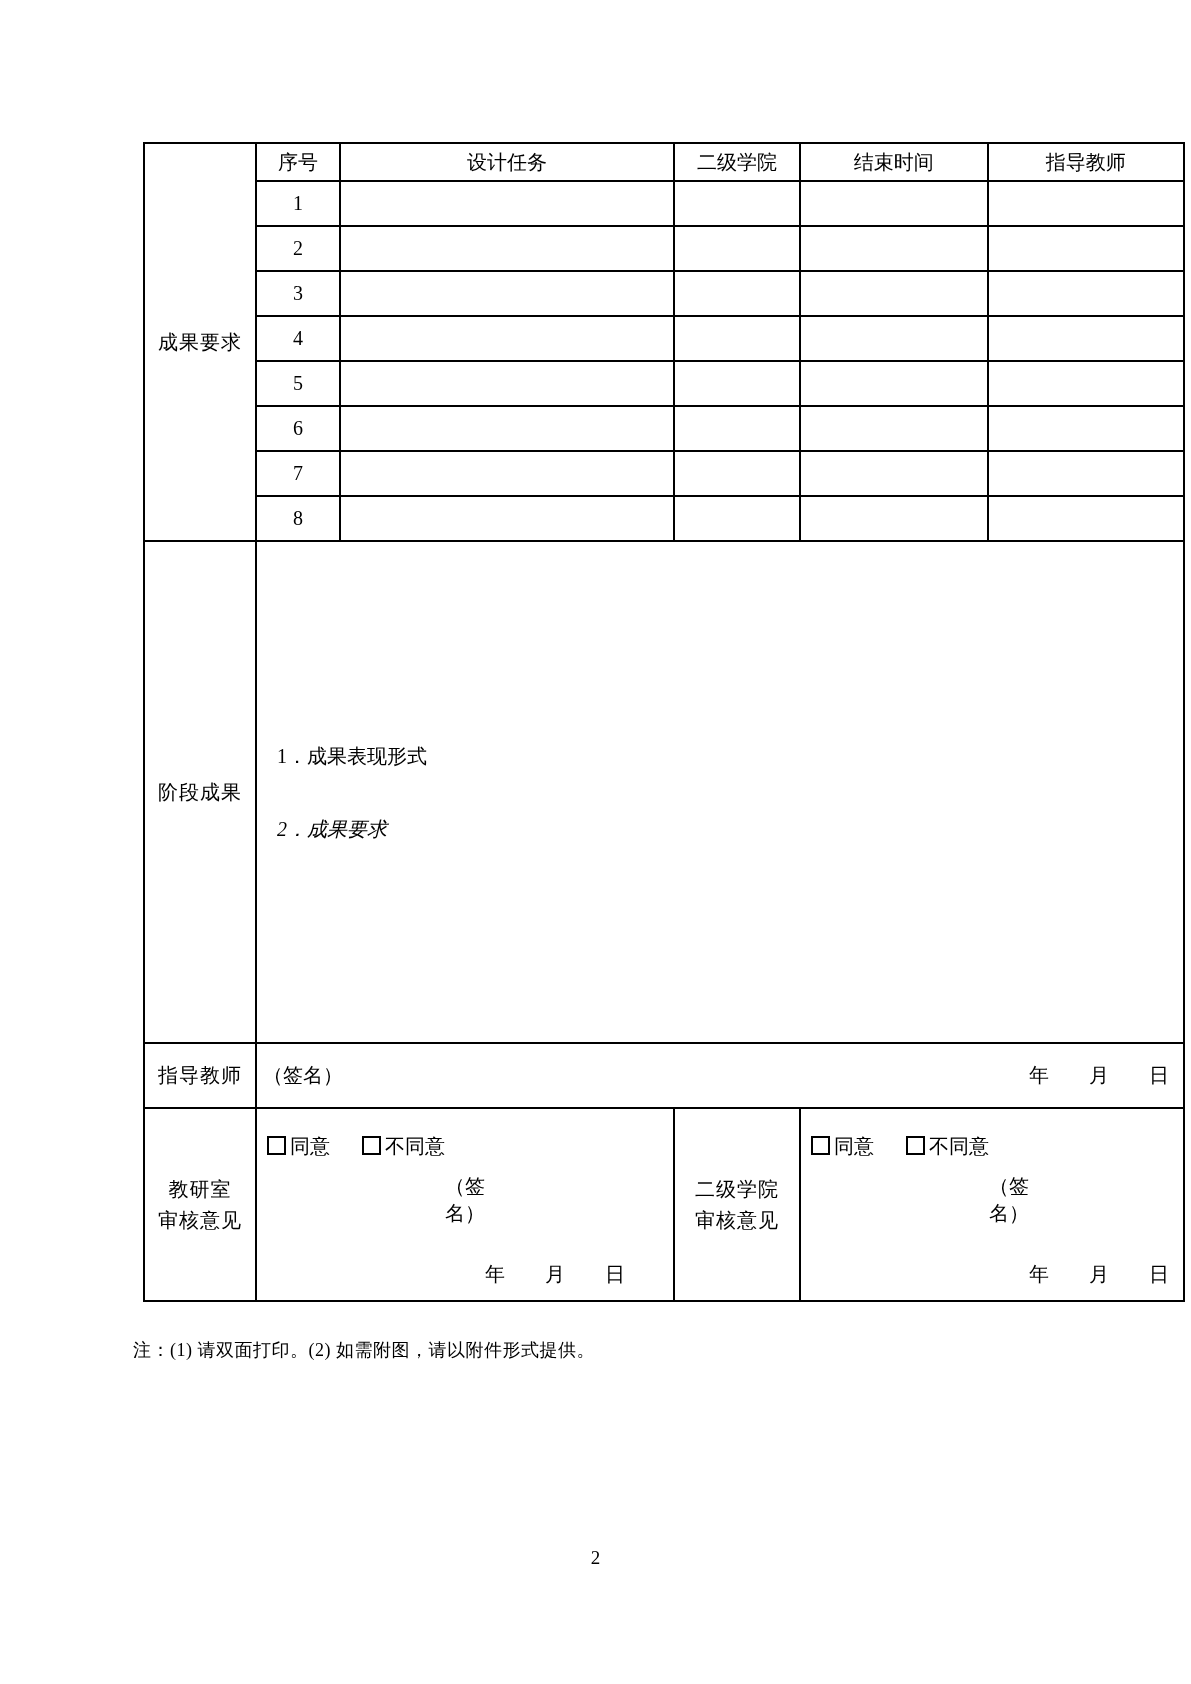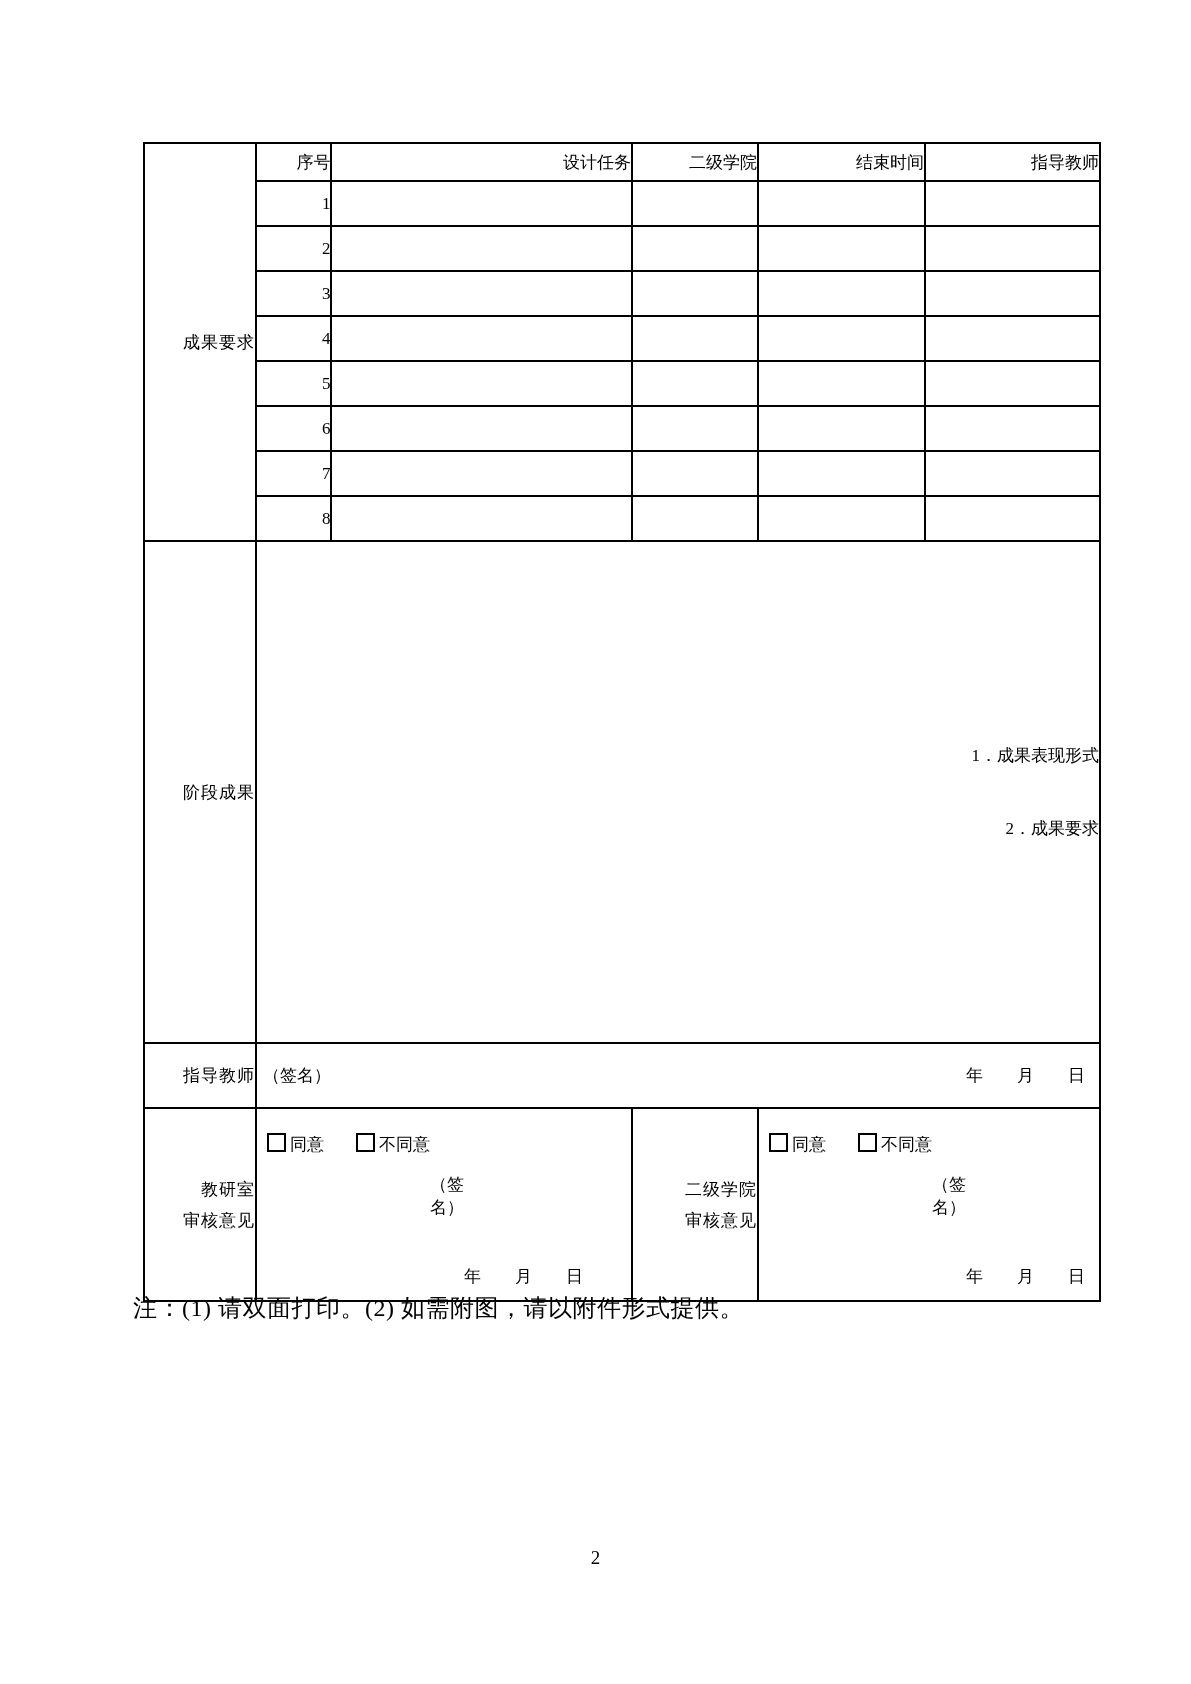--- a/index.html
+++ b/index.html
@@ -15,36 +15,35 @@
   table.form {
     position: absolute;
     left: 143px;
     top: 142px;
     border-collapse: collapse;
     table-layout: fixed;
   }
   table.form td {
     border: 2px solid #000;
     padding: 0;
-    font-size: 17px;
+    font-size: 20px;
     vertical-align: middle;
     overflow: hidden;
-    text-align: right;
   }
   .section-label { text-align: center; letter-spacing: 1px; }
   .hdr-row td { height: 36px; text-align: center; }
   .num-row td { height: 43px; }
   .num-cell { text-align: center; font-size: 22px; }
   .expected-cell {
     vertical-align: top;
     height: 500px;
     padding: 14px 0 0 30px;
   }
   .expected-item { line-height: 28px; padding-left: 20px; }
-  .expected-item + .expected-item { margin-top: 45px; }
+  .expected-item + .expected-item { margin-top: 45px; font-style: italic; }
   .advisor-row td { height: 63px; }
   .advisor-inner {
     display: flex;
     justify-content: space-between;
     align-items: center;
     padding: 0 14px 0 6px;
   }
   .review-row td { height: 191px; vertical-align: top; }
   .review-row td.label-cell { vertical-align: middle; }
   .label-2line { text-align: center; line-height: 31px; letter-spacing: 1px; }
@@ -67,22 +66,22 @@
     background: #fff;
   }
   .sign-line { margin-top: 40px; }
   .review-date { margin-top: auto; align-self: flex-end; white-space: nowrap; }
   .review-date.wide-pad { padding-right: 48px; }
   .review-date.narrow-pad { padding-right: 14px; }
   .date-text { white-space: nowrap; }
   .footnote {
     position: absolute;
     left: 133px;
-    top: 1292px;
-    font-size: 24px;
+    top: 1338px;
+    font-size: 18px;
     letter-spacing: 0.5px;
     white-space: nowrap;
   }
   .page-number {
     position: absolute;
     left: 0;
     top: 1547px;
     width: 100%;
     text-align: center;
     font-size: 19px;

